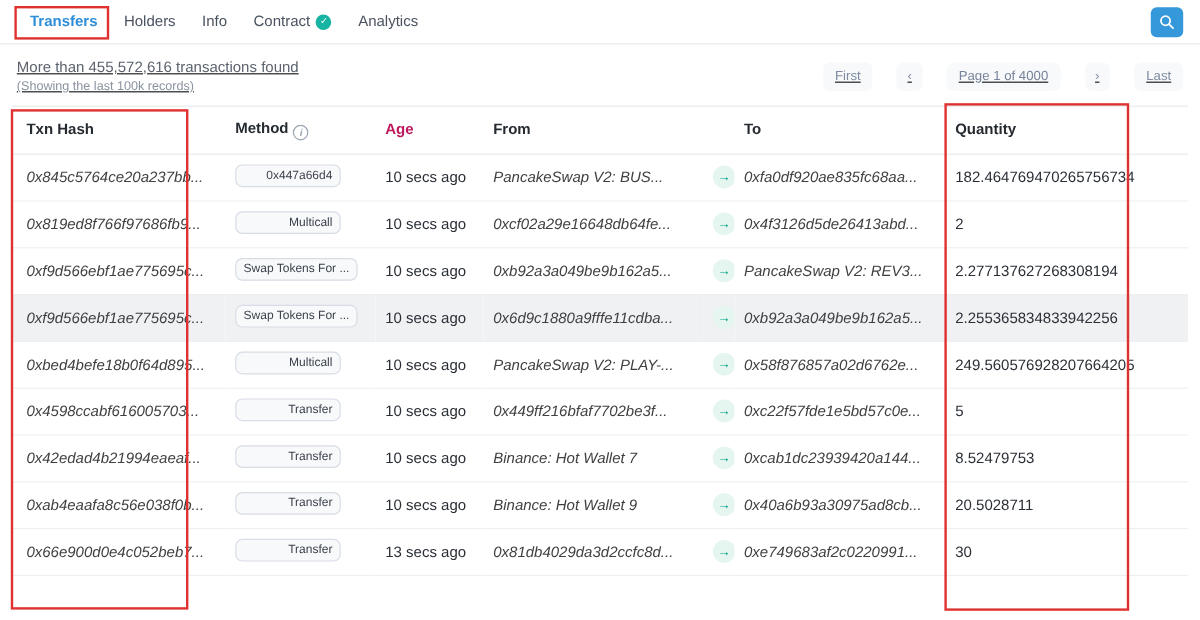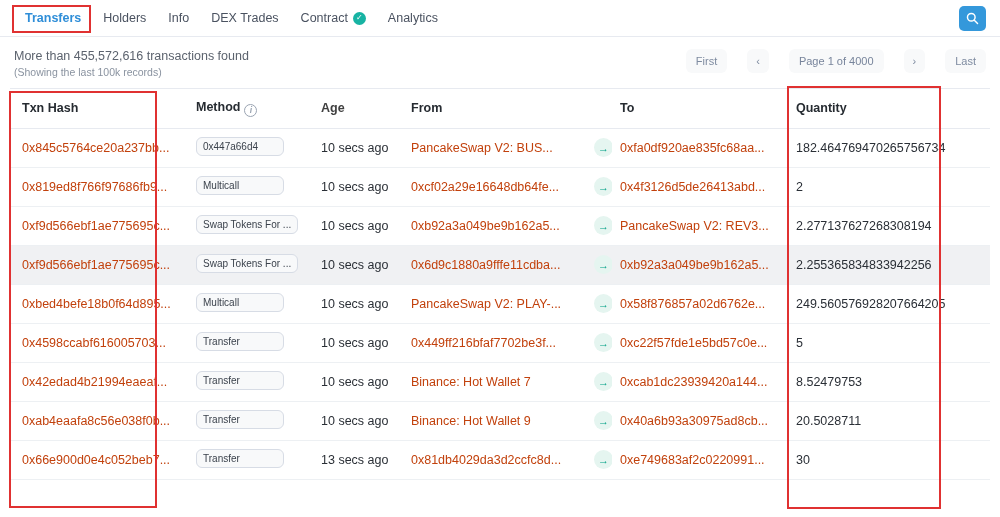--- a/index.html
+++ b/index.html
@@ -9,40 +9,40 @@
   
   .tabbar { display:flex; align-items:center; height:37px; padding:0 14px; border-bottom:1px solid #e7eaf0; background:#fff; }
   .tab { display:flex; align-items:center; gap:5px; padding:7px 11px; font-size:12.5px; font-weight:500; color:#4a5260; cursor:pointer; white-space:nowrap; }
   .tab.active { color:#2f8ed8; font-weight:600; }
   .check-badge { display:inline-flex; align-items:center; justify-content:center; width:13px; height:13px; border-radius:50%; background:#17b3a3; color:#fff; font-size:8px; line-height:1; }
   .dot-badge { width:7px; height:7px; border-radius:50%; background:#17b3a3; display:inline-block; }
   .search-btn { margin-left:auto; width:27px; height:25px; border:none; border-radius:5px; background:#3498db; display:flex; align-items:center; justify-content:center; cursor:pointer; }
 
   
   .content { padding:0 10px; }
-  .toprow { display:flex; justify-content:space-between; align-items:flex-start; padding:12px 4px 10px 4px; }
+  .toprow { display:flex; justify-content:space-between; align-items:center; padding:12px 4px 10px 4px;text-decoration:underline; }
   .summary-line1 { font-size:12.5px; color:#5c636e; }
   .summary-line2 { font-size:10.5px; color:#8a93a0; margin-top:3px; }
   .pagination { display:flex; gap:20px; align-items:center; }
   .pg-btn { border:none; background:#f8f9fa; color:#7e8ba0; font-size:11px; padding:6px 10px; border-radius:6px; cursor:pointer; font-family:inherit; }
   .pg-btn.chev { padding:6px 9px; }
   .pg-btn.indicator { cursor:default; color:#77849b; }
 
   
   table { width:100%; border-collapse:collapse; table-layout:fixed; font-size:12.5px; }
   col.c-txn{width:178px} col.c-method{width:125px} col.c-age{width:90px}
   col.c-from{width:183px} col.c-arrow{width:26px} col.c-to{width:176px} col.c-qty{width:auto}
   th { text-align:left; font-weight:600; color:#262b31; font-size:12.5px; padding:11px 8px; border-top:1px solid #e7eaf0; border-bottom:1px solid #e7eaf0; }
   th:first-child, td:first-child { padding-left:12px; }
   td { padding:8px 8px; border-bottom:1px solid #edf0f3; white-space:nowrap; overflow:hidden; }
   tr.hl td { background:#f0f1f3; }
-  .link { color:#c2410c; text-decoration:none; cursor:pointer; }
-  .age-hdr { color:#404040; cursor:pointer; font-weight:600; }
+  .link { color:#404040; text-decoration:none; cursor:pointer;font-style:italic; }
+  .age-hdr { color:#be185d; cursor:pointer; font-weight:600; }
   .info-icon { display:inline-flex; align-items:center; justify-content:center; width:13px; height:13px; border:1px solid #9aa4b2; border-radius:50%; color:#9aa4b2; font-size:8.5px; font-style:italic; margin-left:4px; vertical-align:-2px; cursor:pointer; }
-  .badge { display:inline-block; min-width:88px; max-width:110px; text-align:left; font-size:10px; color:#3b424c; background:#f8f9fa; border:1px solid #d7dce5; border-radius:6px; padding:3px 6px; white-space:nowrap; overflow:hidden; text-overflow:ellipsis; }
+  .badge { display:inline-block; min-width:88px; max-width:110px; text-align:right; font-size:10px; color:#3b424c; background:#f8f9fa; border:1px solid #d7dce5; border-radius:6px; padding:3px 6px; white-space:nowrap; overflow:hidden; text-overflow:ellipsis; }
   .arrow-circle { display:inline-flex; align-items:center; justify-content:center; width:19px; height:19px; border-radius:50%; background:#e5f5f0; color:#00a186; font-size:11px; }
   .qty { color:#2a2f36; }
   .age-val { color:#2a2f36; }
 
   
   .anno { position:absolute; border:2px solid #e03131; pointer-events:none; z-index:9; }
   #anno-tab { left:12px; top:5px; width:79px; height:28px; }
   #anno-txn { left:9px; top:91px; width:148px; height:417px; }
   #anno-qty { left:787px; top:86px; width:154px; height:423px; }
 </style>
@@ -51,23 +51,20 @@
 
 <header class="tabbar">
   <div class="tab active">
       <span>Transfers</span>
     </div>
   <div class="tab">
       <span>Holders</span>
     </div>
   <div class="tab">
       <span>Info</span>
-    </div>
-  <div class="tab">
-      <span>DEX Trades</span>
     </div>
   <div class="tab">
     <span>Contract</span>
     <span class="check-badge">✓</span>
   </div>
   <div class="tab">
       <span>Analytics</span>
     </div>
   <button class="search-btn">
     <span style="display:inline-flex">

